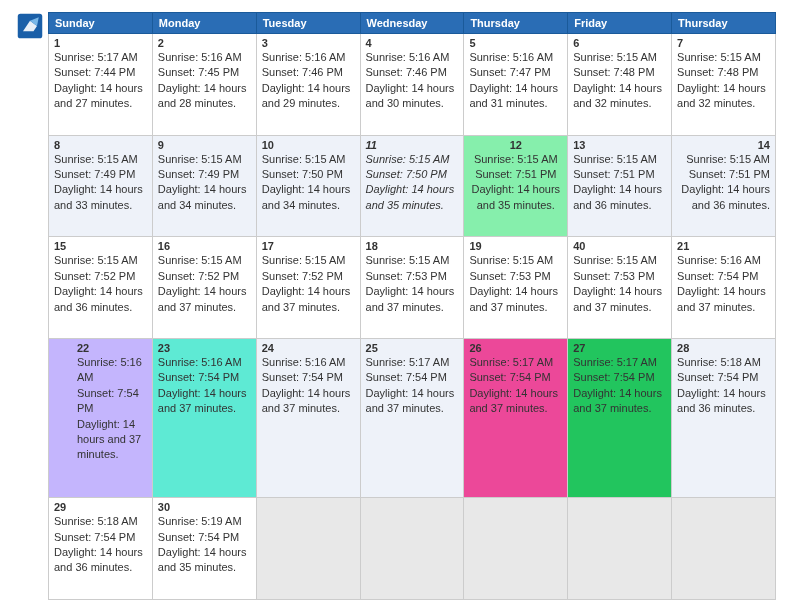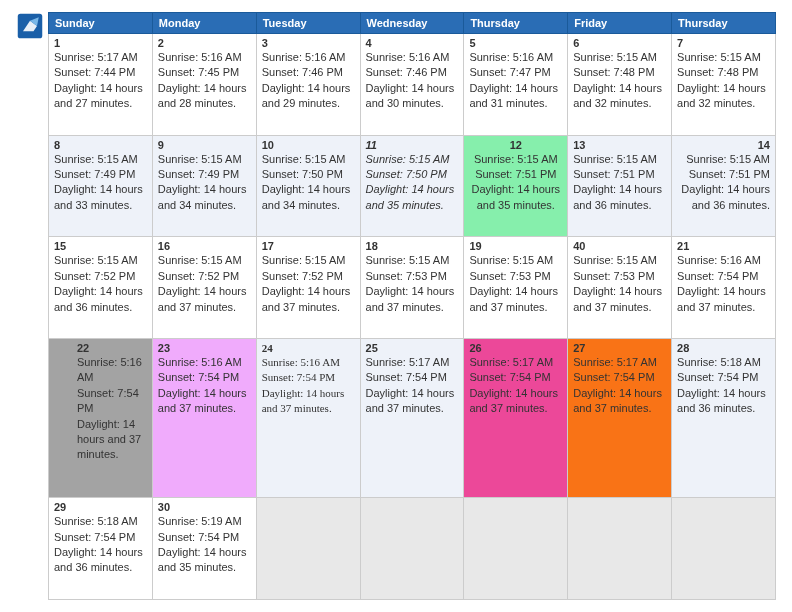--- a/index.html
+++ b/index.html
@@ -215,41 +215,41 @@
           <td>
             <span class="day-num">40</span>
             <div class="day-info">Sunrise: 5:15 AM<br>Sunset: 7:53 PM<br>Daylight: 14 hours and 37 minutes.</div>
           </td>
           <td>
             <span class="day-num">21</span>
             <div class="day-info">Sunrise: 5:16 AM<br>Sunset: 7:54 PM<br>Daylight: 14 hours and 37 minutes.</div>
           </td>
         </tr>
         <tr>
-          <td style="background: #a3a3a3; padding-left: 28px;">
+          <td style="background: #c4b5fd; padding-left: 28px;">
             <span class="day-num">22</span>
             <div class="day-info">Sunrise: 5:16 AM<br>Sunset: 7:54 PM<br>Daylight: 14 hours and 37 minutes.</div>
           </td>
-          <td style="background: #f0abfc;">
+          <td style="background: #5eead4;">
             <span class="day-num">23</span>
             <div class="day-info">Sunrise: 5:16 AM<br>Sunset: 7:54 PM<br>Daylight: 14 hours and 37 minutes.</div>
           </td>
-          <td style="background: rgb(238, 242, 249); font-family: Liberation Serif, serif;">
+          <td style="background: rgb(238, 242, 249);">
             <span class="day-num">24</span>
             <div class="day-info">Sunrise: 5:16 AM<br>Sunset: 7:54 PM<br>Daylight: 14 hours and 37 minutes.</div>
           </td>
           <td style="background: rgb(238, 242, 249);">
             <span class="day-num">25</span>
             <div class="day-info">Sunrise: 5:17 AM<br>Sunset: 7:54 PM<br>Daylight: 14 hours and 37 minutes.</div>
           </td>
           <td style="background: #ec4899;">
             <span class="day-num">26</span>
             <div class="day-info">Sunrise: 5:17 AM<br>Sunset: 7:54 PM<br>Daylight: 14 hours and 37 minutes.</div>
           </td>
-          <td style="background: #f97316;">
+          <td style="background: #22c55e;">
             <span class="day-num">27</span>
             <div class="day-info">Sunrise: 5:17 AM<br>Sunset: 7:54 PM<br>Daylight: 14 hours and 37 minutes.</div>
           </td>
           <td style="background: rgb(238, 242, 249);">
             <span class="day-num">28</span>
             <div class="day-info">Sunrise: 5:18 AM<br>Sunset: 7:54 PM<br>Daylight: 14 hours and 36 minutes.</div>
           </td>
         </tr>
         <tr>
           <td>

